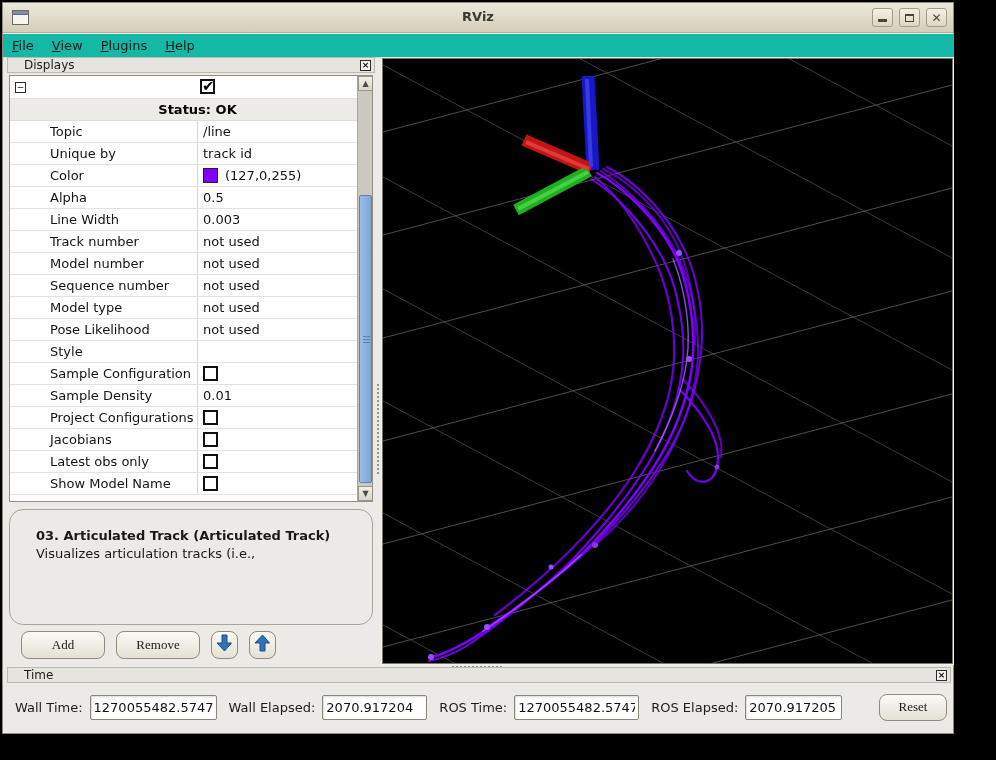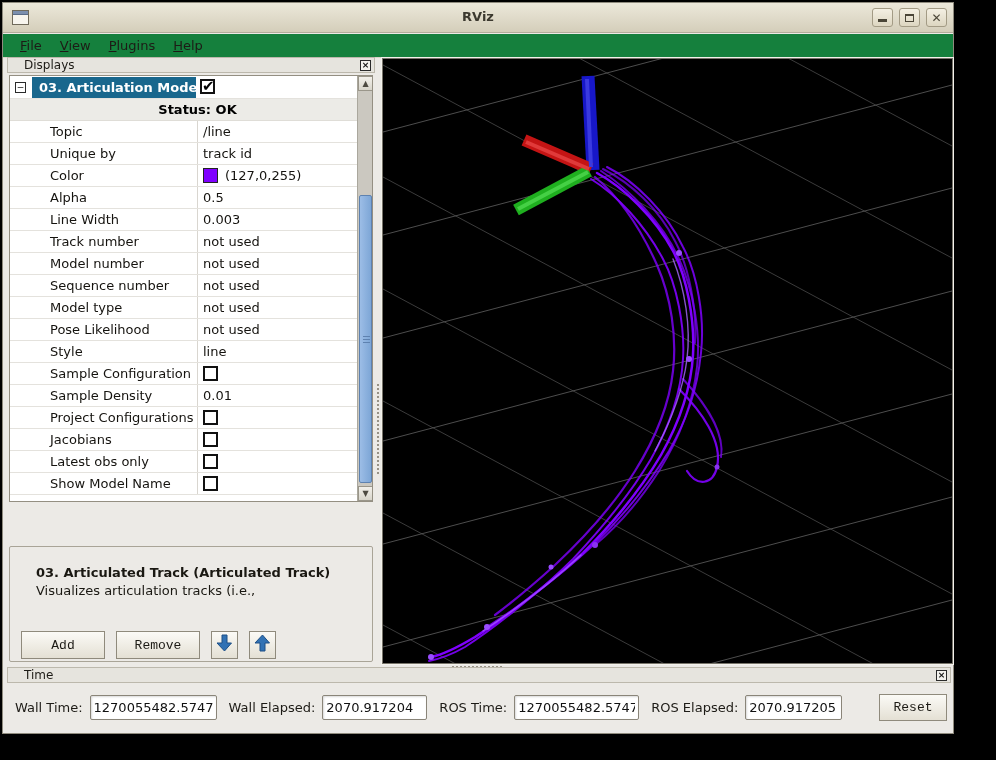--- a/index.html
+++ b/index.html
@@ -22,22 +22,22 @@
   .winbtns { position:absolute; right:6px; top:5px; display:flex; gap:6px; }
   .winbtn { width:21px; height:19px; border:1px solid #a39b85; border-radius:3px;
             background:linear-gradient(#f4f0e3,#ddd6c1); position:relative;
             display:flex; align-items:center; justify-content:center;
             color:#4a4537; font-size:12px; font-weight:bold; cursor:default; }
   .g-min { width:9px; height:3px; background:#4a4537; margin-top:6px; }
   .g-max { width:9px; height:8px; border:1px solid #4a4537; border-top-width:2px; }
 
   
   .menubar { position:absolute; left:0; top:31px; width:100%; height:24px;
-             background:#15803d; border-bottom:1px solid #d8d4c9;
-             display:flex; align-items:center; padding-left:8px; }
+             background:#14b8a6; border-bottom:1px solid #d8d4c9;
+             display:flex; align-items:center; }
   .menu-item { display:inline-block; padding:2px 9px; font-size:13px; color:#1d1b16; }
   .menu-item::first-letter { text-decoration:underline; }
 
   
   .dock-header { position:absolute; left:0; top:0; right:0; height:16px;
                  background:#E6E4DE; border:1px solid #bcb8ac;
                  font-size:12px; color:#1d1b16; padding-left:16px; line-height:14px; }
   .dock-close { position:absolute; right:3px; top:2px; width:11px; height:11px;
                 border:1px solid #2a2a2a; background:#f2f1ed; font-size:9px;
                 line-height:9px; text-align:center; color:#111; font-weight:bold; }
@@ -79,26 +79,26 @@
           font-size:8px; color:#4d4a41; text-align:center; line-height:14px; }
   .sb-up { top:0; } .sb-down { bottom:0; }
   .sthumb { position:absolute; left:1px; top:119px; width:13px; height:288px;
             background:linear-gradient(90deg,#9cbde6,#7da6d6); border:1px solid #5E82B0;
             border-radius:2px; }
   .sthumb::after { content:""; position:absolute; left:3px; top:140px; width:7px;
                    height:7px; background:repeating-linear-gradient(#5E82B0 0 1px, transparent 1px 3px); }
 
   
   .desc { position:absolute; left:2px; top:452px; width:364px; height:116px;
-          background:#ECEAE6; border:1px solid #a9a497; border-radius:2px;
-          padding:18px 10px 0 26px; font-size:13px; color:#1a1812;margin-top:37px; }
+          background:#ECEAE6; border:1px solid #a9a497; border-radius:14px;
+          padding:18px 10px 0 26px; font-size:13px; color:#1a1812; }
   .desc .dtitle { font-weight:bold; margin-bottom:2px; }
   .desc .dline { line-height:17px; }
   .btn { background:linear-gradient(#fbfaf6,#e4e0d4); border:1px solid #8f8a7c;
-         border-radius:0; font-size:13px; color:#1d1b16; font-family:Liberation Mono, monospace; }
+         border-radius:8px; font-size:13px; color:#1d1b16; font-family:Liberation Serif, serif; }
   .add-btn { position:absolute; left:14px; top:574px; width:84px; height:28px; }
   .rem-btn { position:absolute; left:109px; top:574px; width:84px; height:28px; }
   .arr-btn { position:absolute; top:574px; width:27px; height:28px; padding:0; }
   .down-btn { left:204px; } .up-btn { left:242px; }
 
   
   .viewport { position:absolute; left:379px; top:55px; width:571px; height:606px;
               background:#000; border:1px solid #77746a; outline:1px solid #f4f2ec; }
   .viewport svg { display:block; }
 
@@ -153,21 +153,20 @@
     <div class="displays-dock">
       <div class="dock-header">
         <span>Displays</span>
         <span class="dock-close">×</span>
       </div>
 
       <div class="tree">
         <div class="tree-inner">
           <div class="hdr-row">
             <span class="expander">−</span>
-            <span class="hdr-sel">03. Articulation Mode</span>
             <span class="cb checked hdr-cb"></span>
           </div>
           <div class="status-row">Status: OK</div>
           <div>
               <div class="trow">
                 <div class="plabel">Topic</div>
                 <div class="pvalue">/line</div>
               </div>
               <div class="trow">
                 <div class="plabel">Unique by</div>
@@ -203,21 +202,20 @@
               <div class="trow">
                 <div class="plabel">Model type</div>
                 <div class="pvalue">not used</div>
               </div>
               <div class="trow">
                 <div class="plabel">Pose Likelihood</div>
                 <div class="pvalue">not used</div>
               </div>
               <div class="trow">
                 <div class="plabel">Style</div>
-                <div class="pvalue">line</div>
               </div>
               <div class="trow">
                 <div class="plabel">Sample Configuration</div>
                 <div class="pvalue">
                   <span class="cb"></span>
                 </div>
               </div>
               <div class="trow">
                 <div class="plabel">Sample Density</div>
                 <div class="pvalue">0.01</div>

